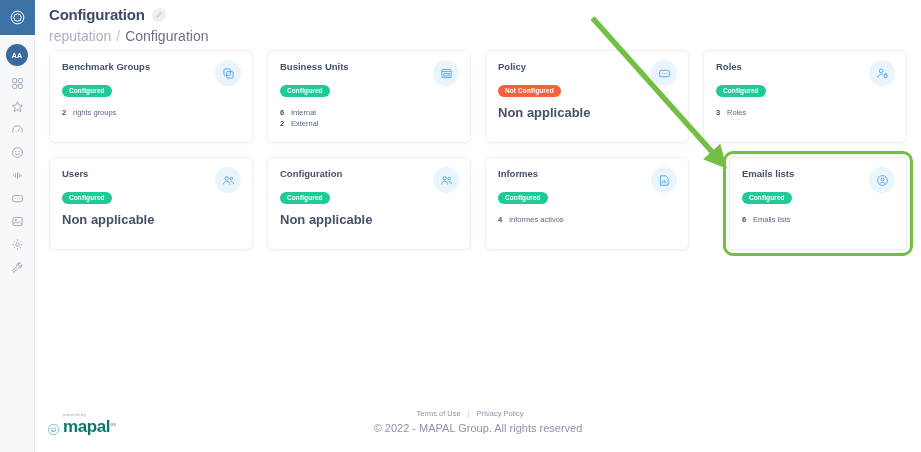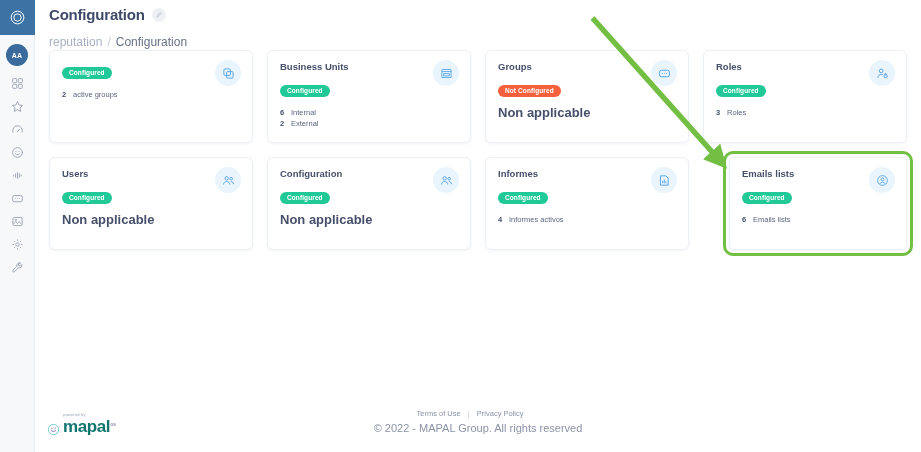--- a/index.html
+++ b/index.html
@@ -46,21 +46,21 @@
   .page-title {
     font-size: 15px; font-weight: bold; color: #3f4a68; letter-spacing: -.2px;
   }
   .edit-chip {
     width: 14px; height: 14px; border-radius: 50%;
     background: #eef0f4;
     display: flex; align-items: center; justify-content: center;
     cursor: pointer;
   }
   .breadcrumb {
-    margin-top: 12px; font-size: 12px; color: #9aa3b8;
+    margin-top: 5px; font-size: 14px; color: #9aa3b8;
     display: flex; align-items: center; gap: 5px;
   }
   .breadcrumb .crumb-link { color: #a8b0c2; cursor: pointer; }
   .breadcrumb .sep { color: #c3c9d6; }
   .breadcrumb .crumb-current { color: #6b7governed; color:#6c7governed; color:#6b7punt; color:#687186; }
 
   
   .grid {
     position: absolute; left: 14px; top: 50px;
     width: 878px;
@@ -238,25 +238,26 @@
       <div class="breadcrumb">
         <span class="crumb-link">reputation</span>
         <span class="sep">/</span>
         <span class="crumb-current">Configuration</span>
       </div>
     </div>
 
     <div class="grid">
 
       <div class="card">
+        <div class="card-title">Benchmark Groups</div>
         <span class="badge configured">Configured</span>
         <div class="stats">
           <div class="stat-row">
             <span class="stat-num">2</span>
-            <span class="stat-label">active groups</span>
+            <span class="stat-label">rights groups</span>
           </div>
         </div>
         <div class="card-icon">
           <svg width="13" height="13" viewBox="0 0 24 24" fill="none" stroke="currentColor" stroke-width="1.8">
             <rect x="3.5" y="3.5" width="12" height="12" rx="2.2"></rect>
             <rect x="8.5" y="8.5" width="12" height="12" rx="2.2"></rect>
           </svg>
         </div>
       </div>
 
@@ -276,21 +277,21 @@
         <div class="card-icon">
           <svg width="13" height="13" viewBox="0 0 24 24" fill="none" stroke="currentColor" stroke-width="1.7" stroke-linejoin="round">
             <path d="M3.5 8.5h17v11h-17z"></path>
             <path d="M2.8 8.5l1.6-4h15.2l1.6 4"></path>
             <path d="M6.8 12.2h10.4v4.2H6.8z"></path>
           </svg>
         </div>
       </div>
 
       <div class="card">
-        <div class="card-title">Groups</div>
+        <div class="card-title">Policy</div>
         <span class="badge not-configured">Not Configured</span>
         <div class="stats">
           <div class="stat-plain">Non applicable</div>
         </div>
         <div class="card-icon">
           <svg width="13" height="13" viewBox="0 0 24 24" fill="none" stroke="currentColor" stroke-width="1.8">
             <rect x="3" y="6" width="18" height="12" rx="3.2"></rect>
             <circle cx="8.4" cy="12" r=".95" fill="currentColor" stroke="none"></circle>
             <circle cx="12" cy="12" r=".95" fill="currentColor" stroke="none"></circle>
             <circle cx="15.6" cy="12" r=".95" fill="currentColor" stroke="none"></circle>

